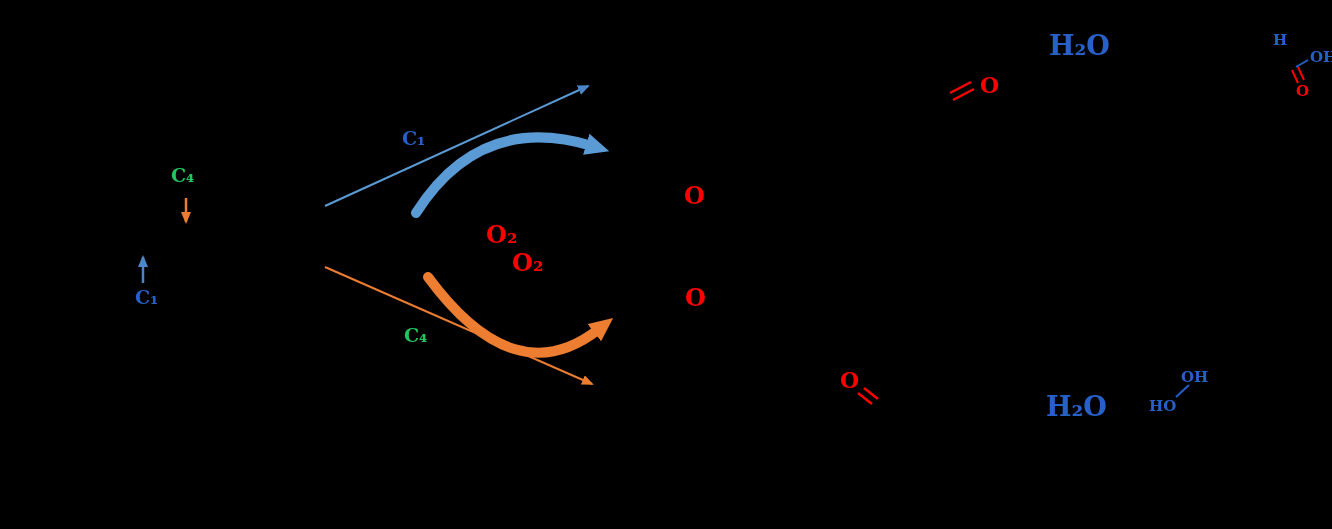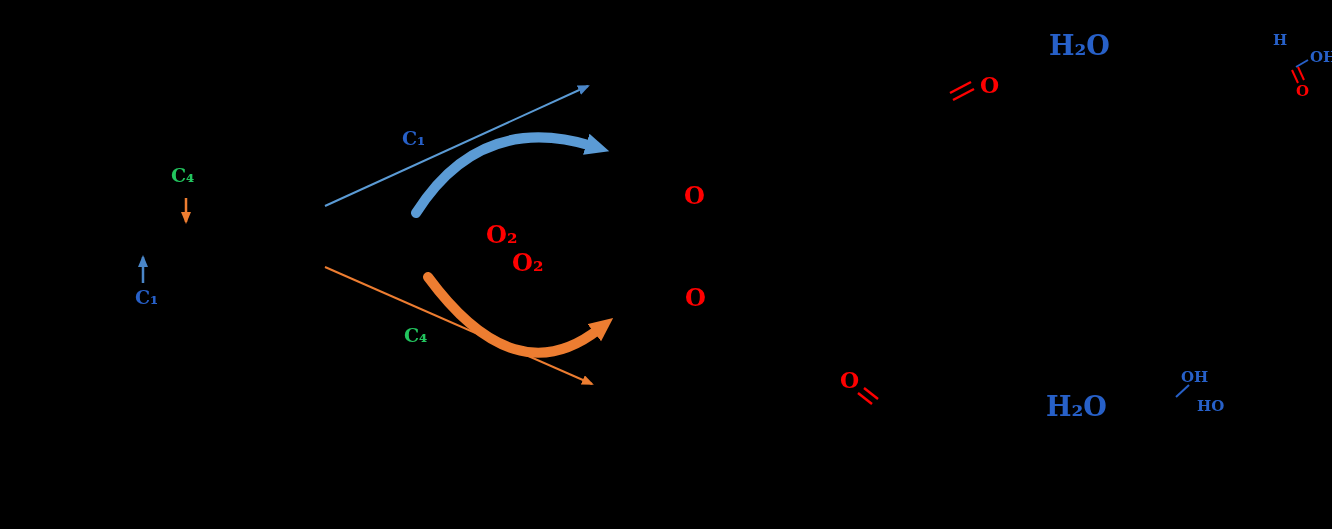--- a/index.html
+++ b/index.html
@@ -79,16 +79,16 @@
   <div class="lbl red s24" style="left:685px;top:286px;">O</div>
 
   <div class="lbl red s22" style="left:980px;top:74px;">O</div>
   <div class="lbl blue s27" style="left:1049px;top:32px;">H₂O</div>
   <div class="lbl blue s15" style="left:1273px;top:33px;">H</div>
   <div class="lbl blue s15" style="left:1310px;top:50px;">OH</div>
   <div class="lbl red s15" style="left:1296px;top:84px;">O</div>
 
   <div class="lbl red s22" style="left:840px;top:369px;">O</div>
   <div class="lbl blue s27" style="left:1046px;top:393px;">H₂O</div>
-  <div class="lbl blue s15" style="left:1197px;top:399px;">HO</div>
+  <div class="lbl blue s15" style="left:1149px;top:399px;">HO</div>
   <div class="lbl blue s15" style="left:1181px;top:370px;">OH</div>
 
 </div>
 
 </body></html>

